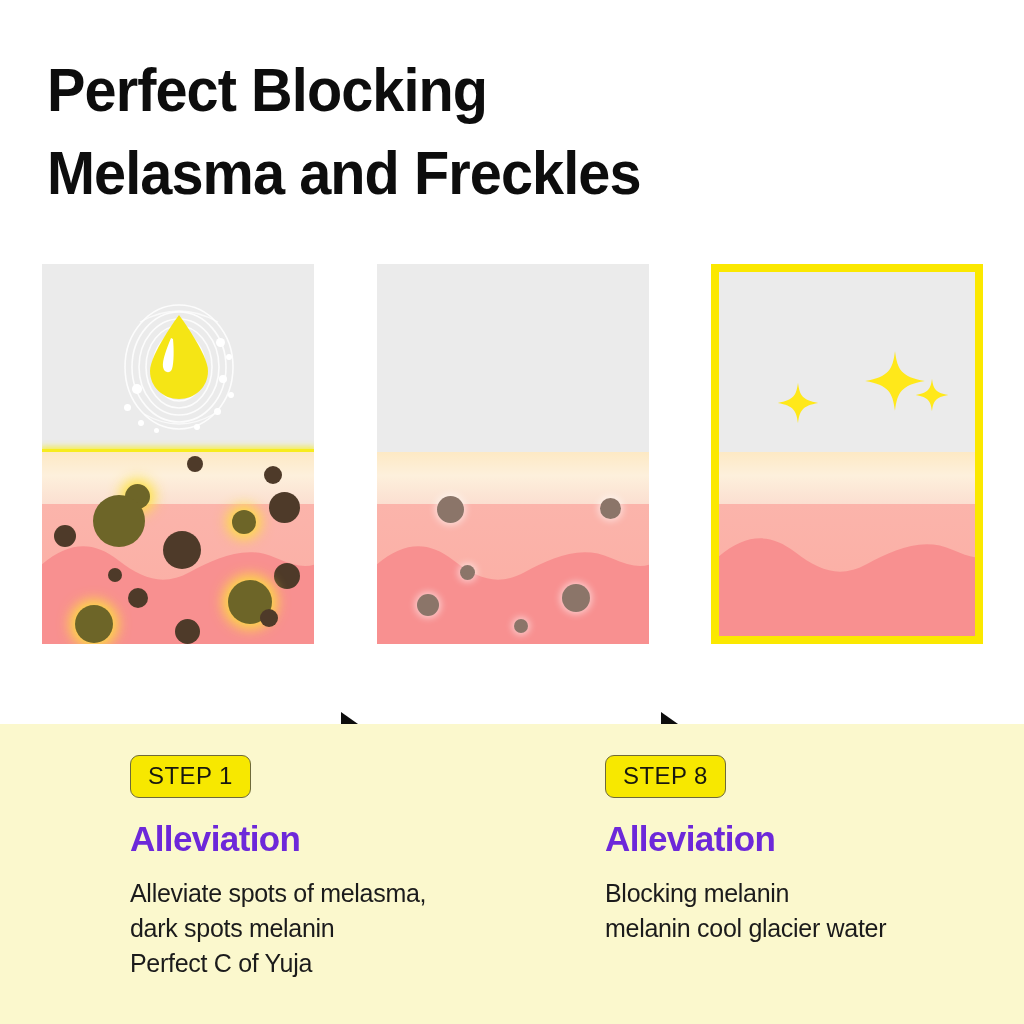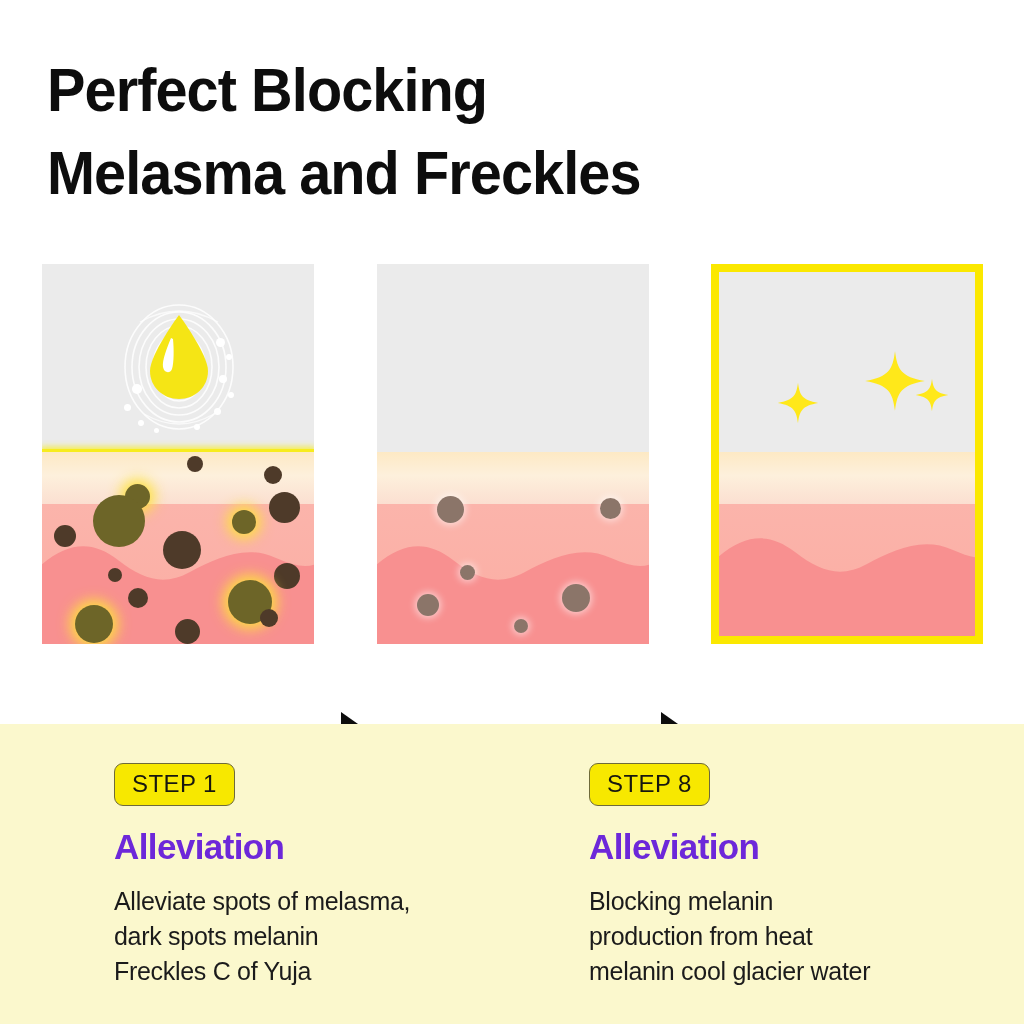--- a/index.html
+++ b/index.html
@@ -165,21 +165,22 @@
   .bottom-band {
     position: absolute;
     left: 0;
     top: 724px;
     width: 1024px;
     height: 300px;
     background: #fbf8cd;
   }
   .step-col {
     position: absolute;
-    top: 39px;
+    top: 31px;
+    margin-left: 16px;
   }
   .step-col-1 { left: 114px; width: 420px; }
   .step-col-2 { left: 589px; width: 420px; }
 
   .step-badge {
     display: inline-block;
     background: #f7e800;
     border: 1.5px solid #6e6a3a;
     border-radius: 9px;
     padding: 7px 17px 8px 17px;
@@ -328,27 +329,26 @@
 </div>
 
 <div class="bottom-band">
 
   <div class="step-col step-col-1">
     <div class="step-badge">STEP 1</div>
     <div class="step-heading">Alleviation</div>
     <div class="step-body">
       <div>Alleviate spots of melasma,</div>
       <div>dark spots melanin</div>
-      <div>Freckles C of Yuja</div>
+      <div>Perfect C of Yuja</div>
     </div>
   </div>
 
   <div class="step-col step-col-2">
     <div class="step-badge">STEP 8</div>
     <div class="step-heading">Alleviation</div>
     <div class="step-body">
       <div>Blocking melanin</div>
-      <div>production from heat</div>
       <div>melanin cool glacier water</div>
     </div>
   </div>
 
 </div>
 
 </body></html>

